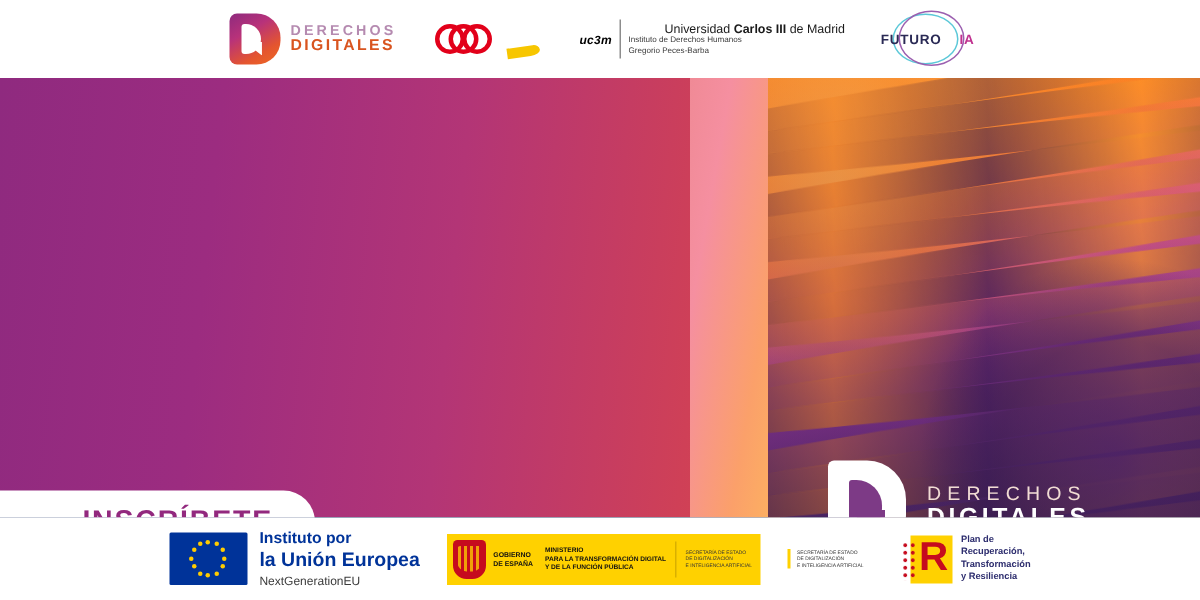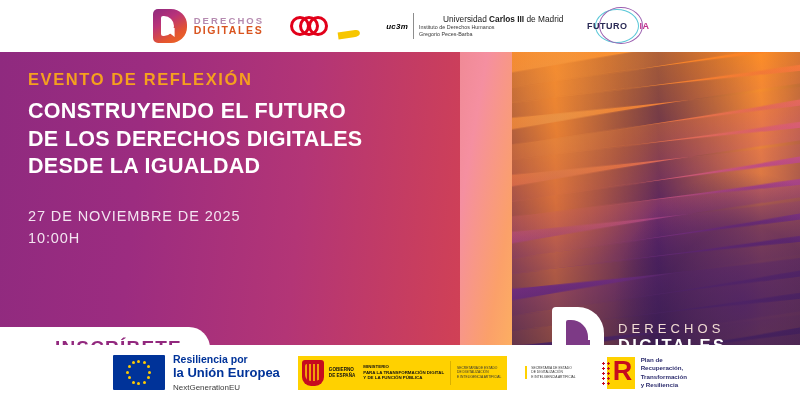--- a/index.html
+++ b/index.html
@@ -314,32 +314,20 @@
           <div class="blade" style="top: 222px; transform: rotate(-9deg); opacity: 0.55;"></div>
           <div class="blade" style="top: 241px; transform: rotate(-7.6deg); opacity: 0.66;"></div>
           <div class="blade" style="top: 260px; transform: rotate(-6.2deg); opacity: 0.77;"></div>
           <div class="blade" style="top: 279px; transform: rotate(-9deg); opacity: 0.88;"></div>
           <div class="blade" style="top: 298px; transform: rotate(-7.6deg); opacity: 0.55;"></div>
         </div>
       <div class="cool"></div>
       <div class="veil"></div>
     </div>
 
-    <div class="copy">
-      <p class="kicker">EVENTO DE REFLEXIÓN</p>
-      <h1 class="headline">
-        <span>CONSTRUYENDO EL FUTURO</span>
-        <span>DE LOS DERECHOS DIGITALES</span>
-        <span>DESDE LA IGUALDAD</span>
-      </h1>
-      <div class="when">
-        <span>27 DE NOVIEMBRE DE 2025</span>
-        <span>10:00H</span>
-      </div>
-    </div>
 
     <div class="cta">
       <span class="cta-label">INSCRÍBETE</span>
     </div>
 
     <div class="dd-white">
       <div class="ddw-mark">
         <div class="b"></div>
           <div class="c"></div>
           <div class="t"></div>
@@ -362,21 +350,21 @@
           <span class="star" style="left: 34.0263px; top: 21.5px;"></span>
           <span class="star" style="left: 30px; top: 25.5263px;"></span>
           <span class="star" style="left: 24.5px; top: 27px;"></span>
           <span class="star" style="left: 19px; top: 25.5263px;"></span>
           <span class="star" style="left: 14.9737px; top: 21.5px;"></span>
           <span class="star" style="left: 13.5px; top: 16px;"></span>
           <span class="star" style="left: 14.9737px; top: 10.5px;"></span>
           <span class="star" style="left: 19px; top: 6.47372px;"></span>
         </div>
       <div class="eu-txt">
-        <div class="e1">Resiliencia por</div>
+        <div class="e1">Instituto por</div>
         <div class="e2">la Unión Europea</div>
         <div class="e3">NextGenerationEU</div>
       </div>
     </div>
 
     <div class="gob">
       <div class="shield"></div>
       <div class="g-col">
         <div class="g1">GOBIERNO</div>
         <div class="g1">DE ESPAÑA</div>

